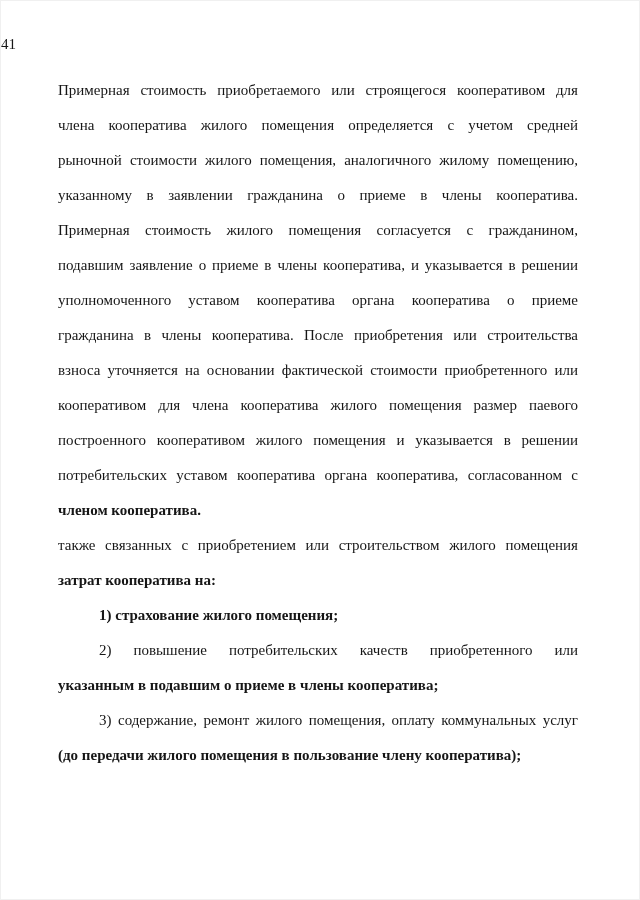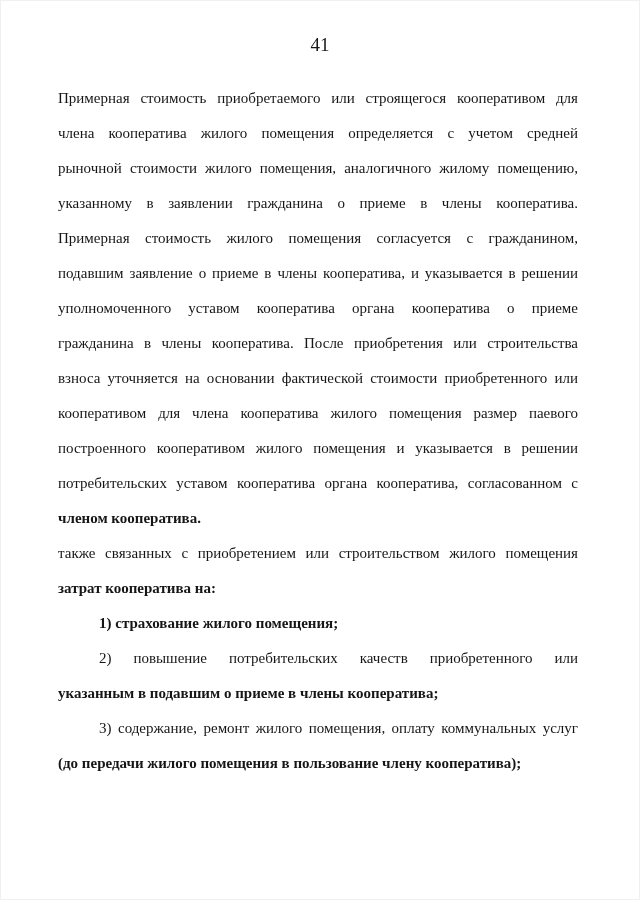--- a/index.html
+++ b/index.html
@@ -16,27 +16,27 @@
     color: #161616;
     overflow: hidden;
     box-sizing: border-box;
     border: 1px solid #f0f0f0;
   }
   .page-number {
     position: absolute;
     top: 36px;
     left: 0;
     width: 100%;
-    text-align: center;
-    font-size: 19px;
+    text-align: left;
+    font-size: 15px;
     line-height: 15px;
   }
   .content {
     position: absolute;
-    top: 80px;
+    top: 72px;
     left: 57px;
     width: 520px;
     font-size: 15px;
     line-height: 35px;
   }
   .para {
     margin: 0;
     padding: 0;
   }
   

